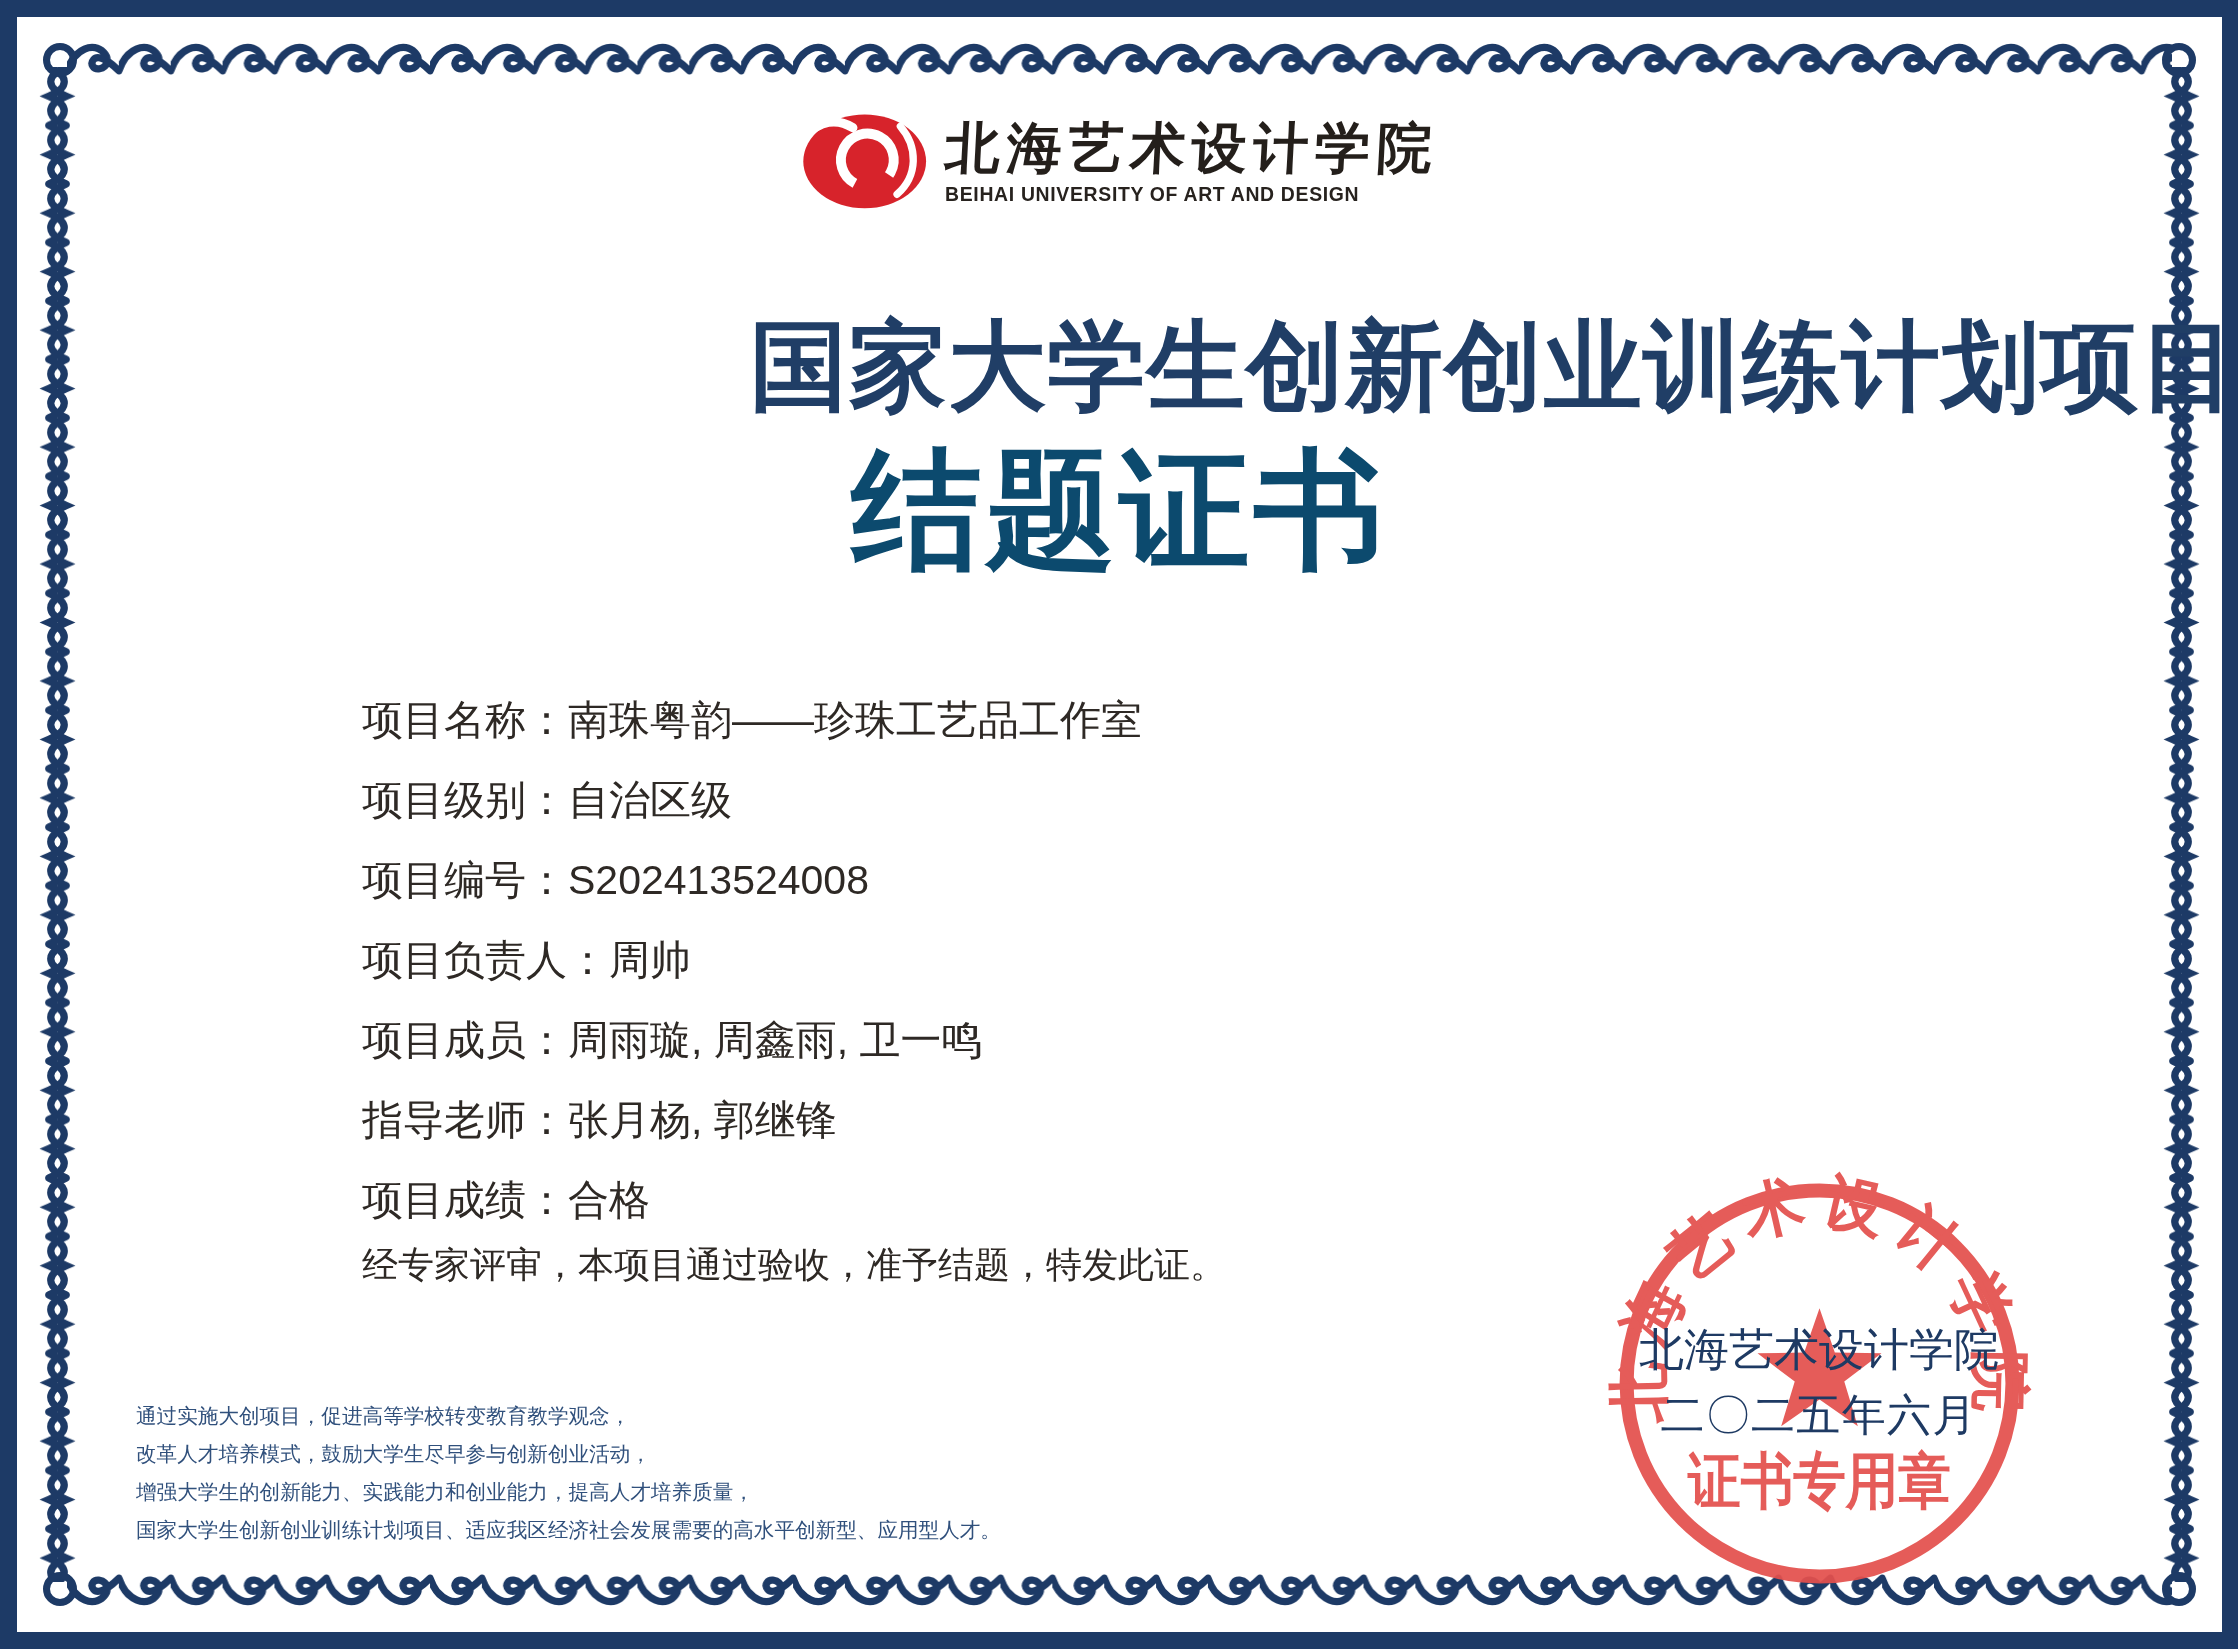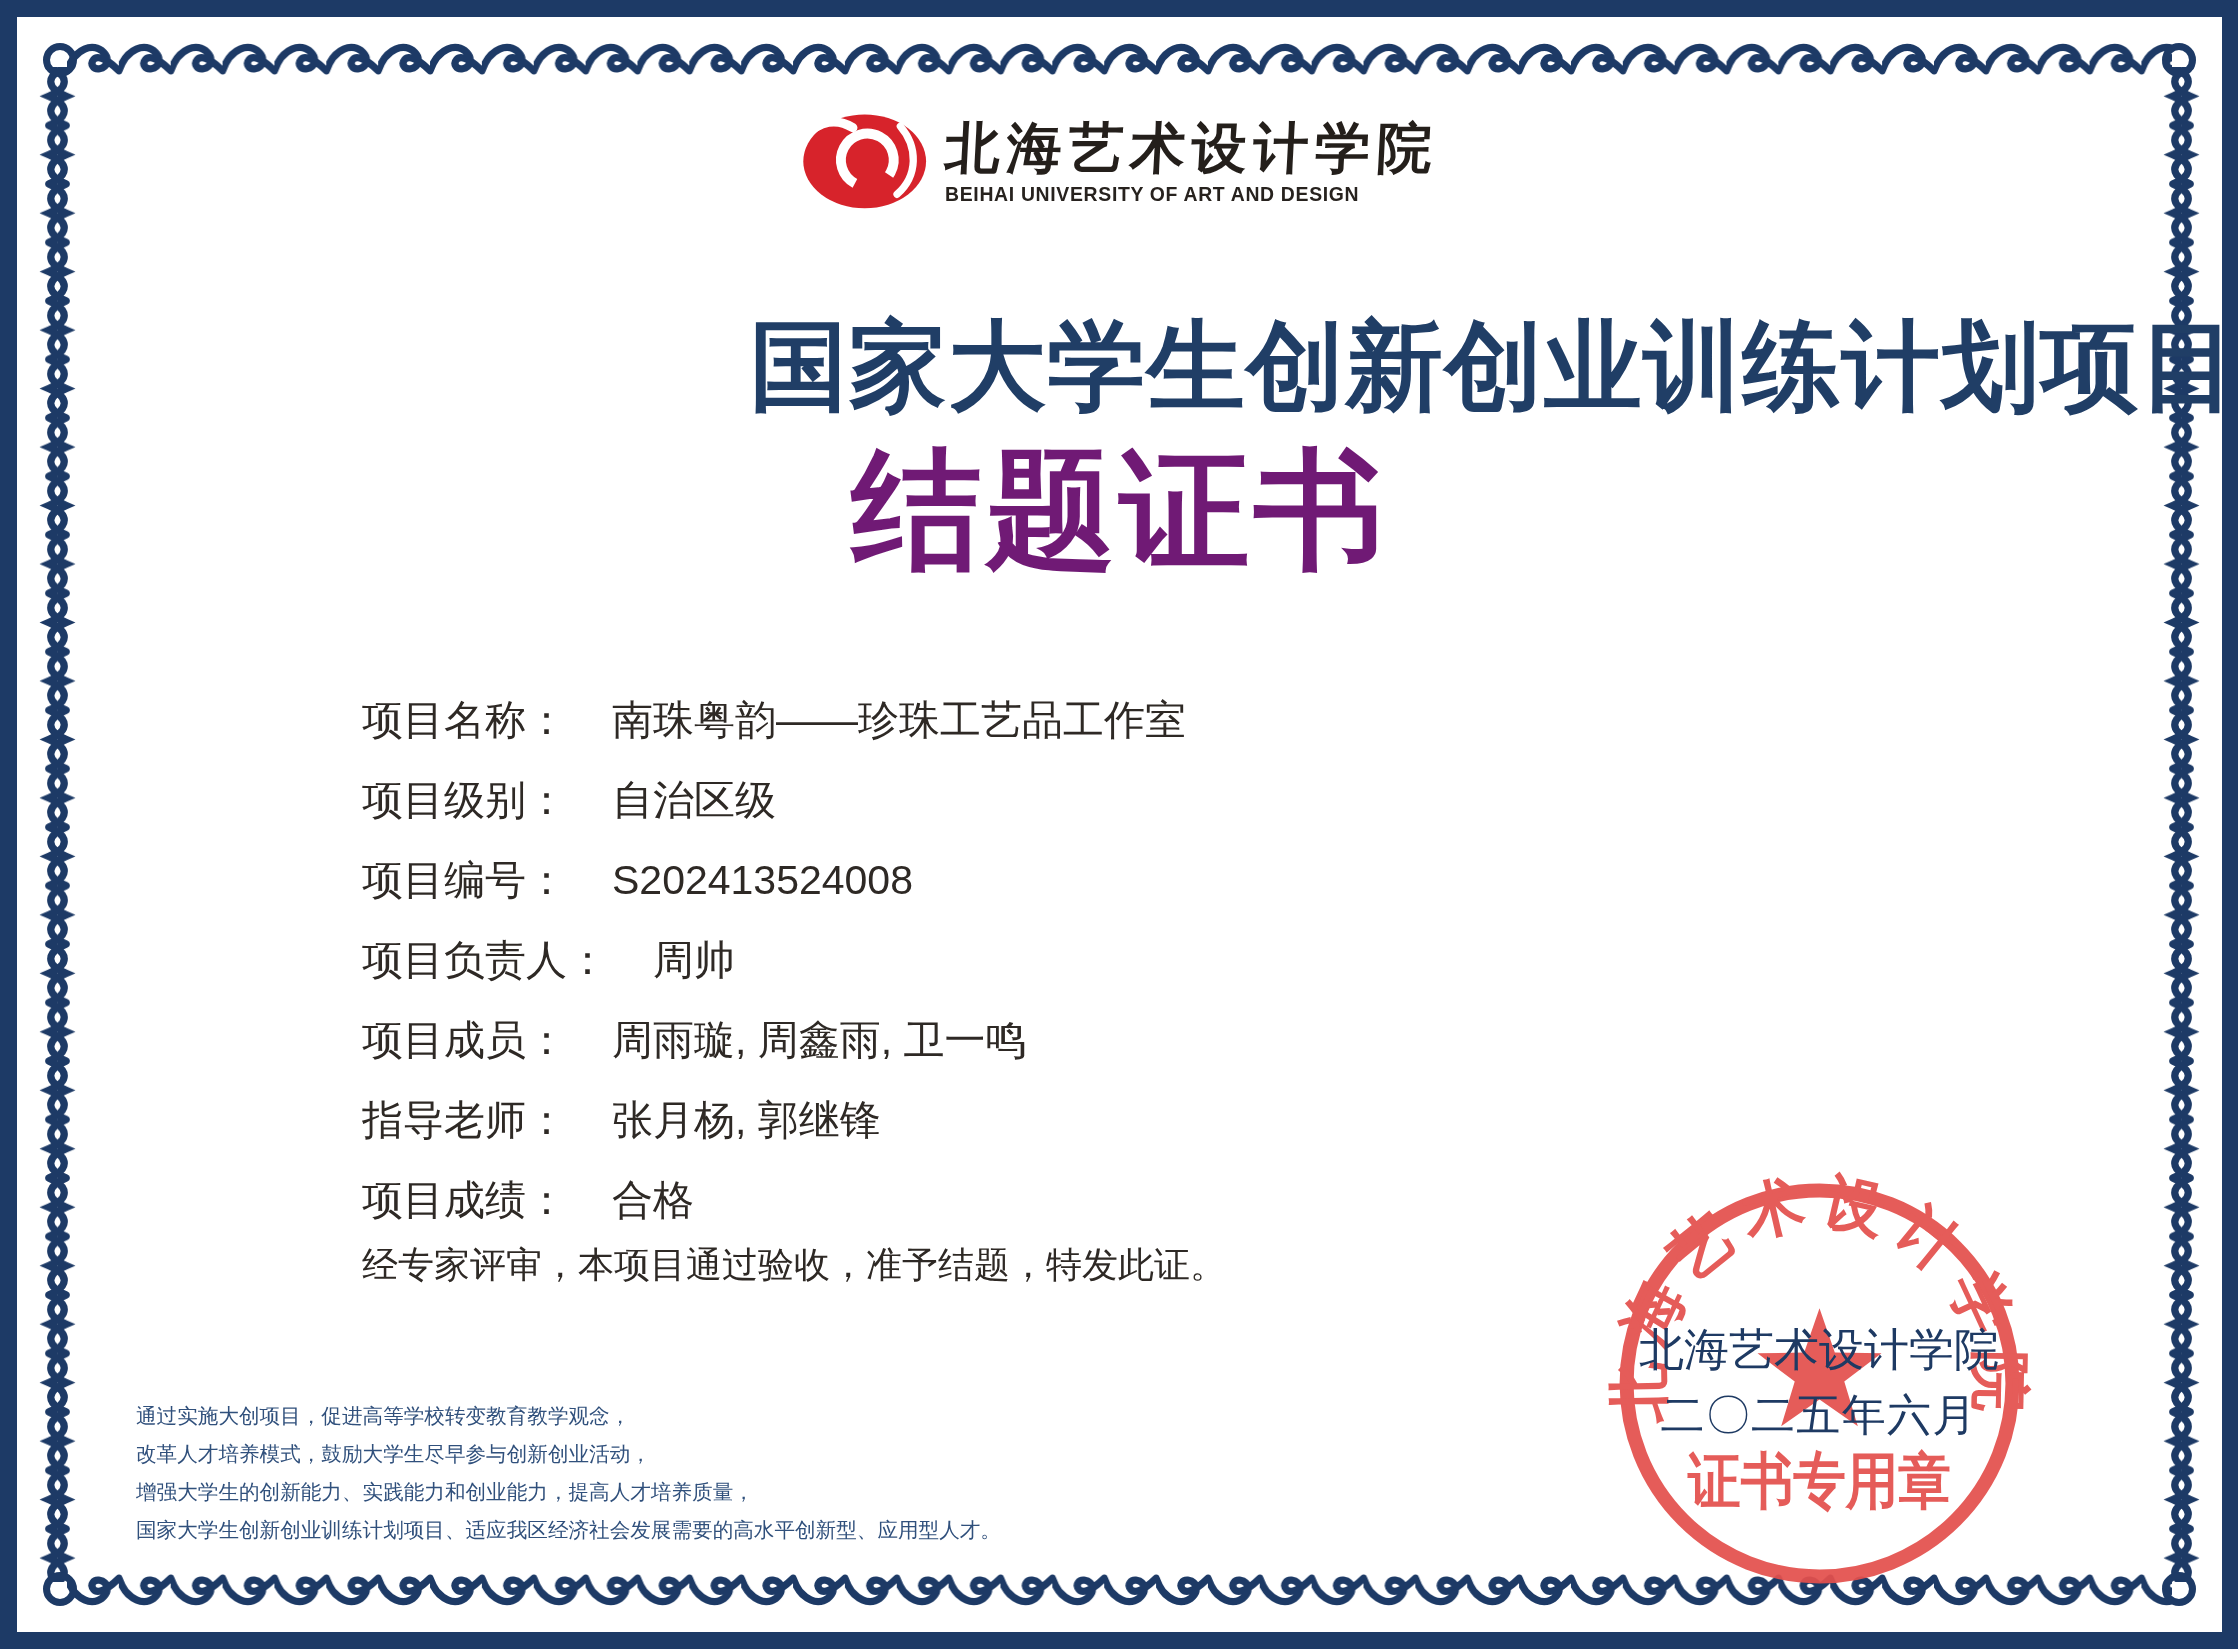--- a/index.html
+++ b/index.html
@@ -51,26 +51,26 @@
 
   
   .title1{
     position:absolute;top:311px;left:0;width:100%;text-align:right;
     font-family:"Liberation Serif","DejaVu Serif",serif;font-weight:bold;
     font-size:98px;line-height:1.15;letter-spacing:1.3px;color:#203e66;white-space:nowrap;
   }
   .title2{
     position:absolute;top:440px;left:0;width:100%;text-align:center;
     font-family:"Liberation Serif","DejaVu Serif",serif;font-weight:bold;
-    font-size:130px;line-height:1.1;letter-spacing:4px;color:#701a75;white-space:nowrap;
+    font-size:130px;line-height:1.1;letter-spacing:4px;color:#0c4a6e;white-space:nowrap;
   }
 
   
   .fields{position:absolute;left:362px;top:680px;}
-  .field-row{height:80px;display:flex;align-items:center;font-size:41px;color:#2e2925;white-space:nowrap;gap:44px;}
+  .field-row{height:80px;display:flex;align-items:center;font-size:41px;color:#2e2925;white-space:nowrap;}
   .field-label{font-weight:normal;}
   .field-value{margin-left:1px;}
 
   .statement{
     position:absolute;left:362px;top:1241px;font-size:36px;color:#2e2925;white-space:nowrap;
   }
 
   
   .footnote{
     position:absolute;left:136px;top:1397px;

